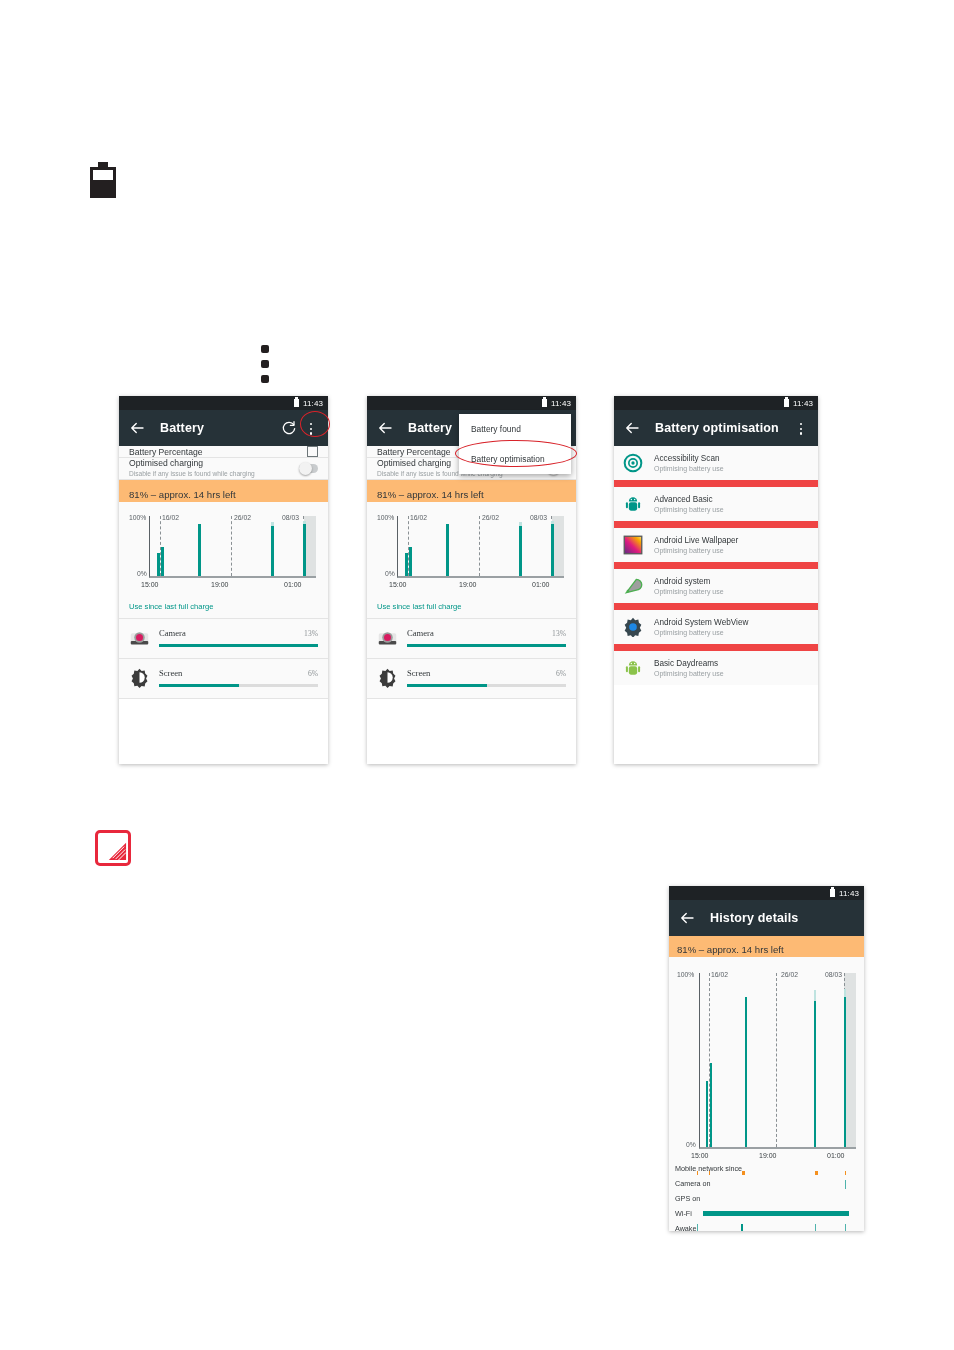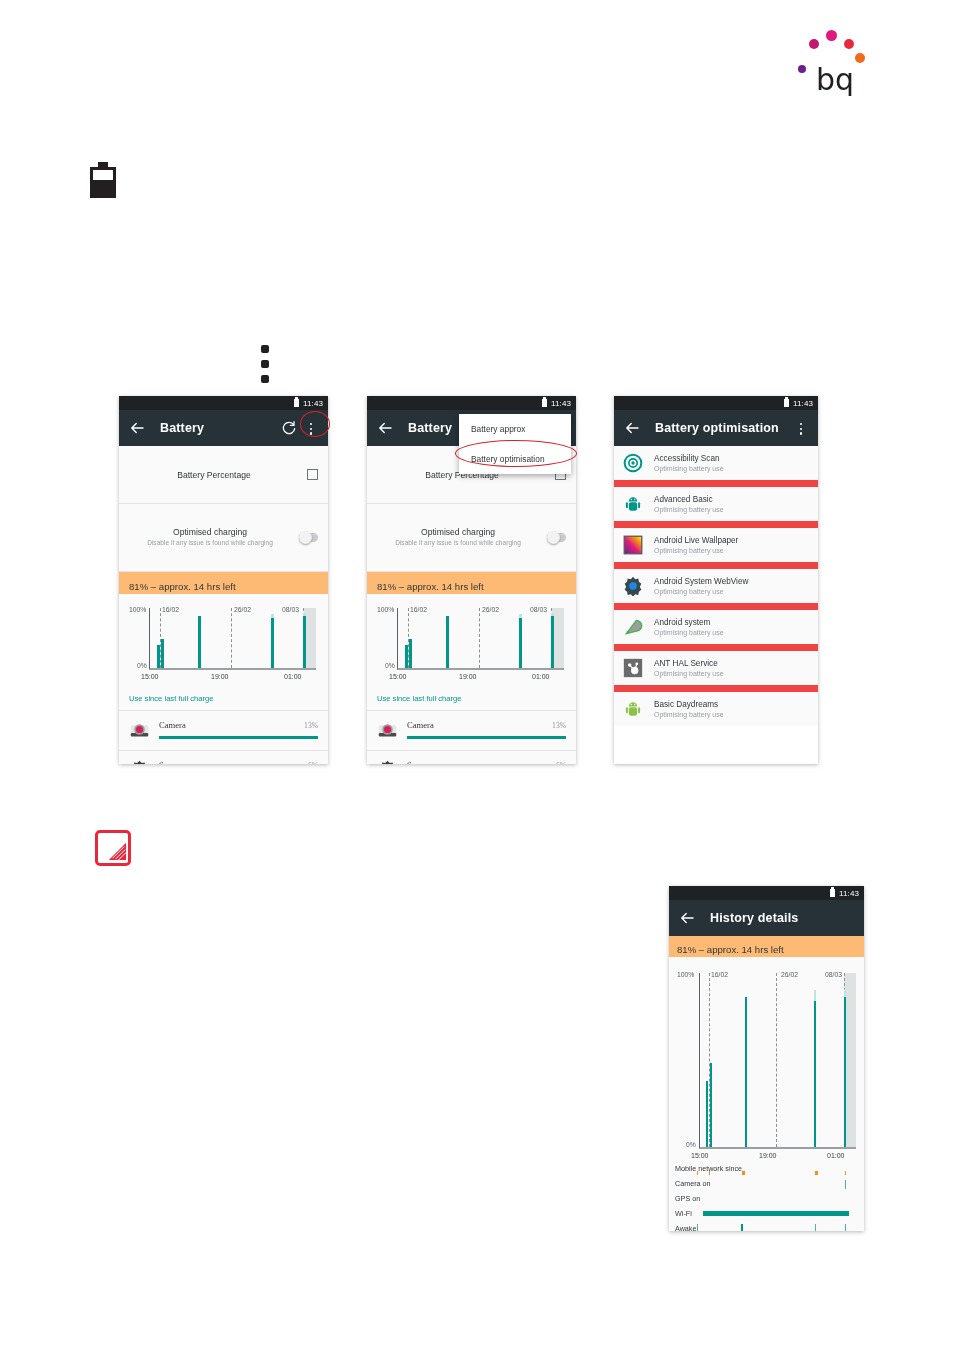--- a/index.html
+++ b/index.html
@@ -53,21 +53,21 @@
   }
   .appbar .back { width: 18px; height: 18px; position: relative; flex: 0 0 auto; }
   .appbar .title { color: #ffffff; font-size: 12.5px; font-weight: 600; margin-left: 14px; letter-spacing: .15px; }
   .appbar .spacer { flex: 1 1 auto; }
   .appbar .act { width: 16px; height: 16px; margin-left: 6px; position: relative; flex: 0 0 auto; }
   .kebab i { display:block; width:2.4px; height:2.4px; border-radius:50%; background:#fff; margin: 0 auto 2.3px; }
 
   .row-divider { height: 1px; background: #e4e4e4; }
 
   .setting-row {
-    display: flex; align-items: center; padding: 23px 10px; background: #fafafa; text-align: center;
+    display: flex; align-items: center; padding: 0 10px; background: #fafafa;
   }
   .setting-row .label-main { font-size: 8.6px; color: #32373a; }
   .setting-row .label-sub { font-size: 6.6px; color: #9aa0a3; line-height: 1.35; margin-top: 2px; }
   .setting-row .grow { flex: 1 1 auto; padding-right: 8px; }
   .checkbox { width: 11px; height: 11px; border: 1.4px solid #6d7679; flex: 0 0 auto; }
   .switch { width: 19px; height: 9px; border-radius: 5px; background: #c9ccce; position: relative; flex: 0 0 auto; }
   .switch .knob { position: absolute; left: 0; top: -2px; width: 13px; height: 13px; border-radius: 50%;
       background: #f2f2f2; box-shadow: 0 1px 2px rgba(0,0,0,.35); }
 
   .level-text { font-size: 9.6px; color: #32373a; padding: 9px 10px 2px; background: #fdba74; }
@@ -123,28 +123,20 @@
   .legend .lrow { position: relative; height: 15px; }
   .legend .lname { position: absolute; left: 6px; top: 2px; font-size: 7.2px; color: #32373a; }
   .legend .tick { position: absolute; width: 1.4px; }
   .legend .wifibar { position: absolute; height: 5px; background: #009688; }
 </style>
 </head>
 <body>
 
 <div class="page">
 
-  <div class="logo">
-    <div class="dot" style="left:36px;top:10px;width:11px;height:11px;background:#e0197f;"></div>
-    <div class="dot" style="left:19px;top:19px;width:10px;height:10px;background:#c2186f;"></div>
-    <div class="dot" style="left:54px;top:19px;width:10px;height:10px;background:#e8283c;"></div>
-    <div class="dot" style="left:65px;top:33px;width:10px;height:10px;background:#ef6c1a;"></div>
-    <div class="dot" style="left:8px;top:45px;width:8px;height:8px;background:#6c1d8e;"></div>
-    <div class="wordmark">bq</div>
-  </div>
 
   <div class="batt-icon">
     <div class="cap"></div>
     <div class="body"></div>
     <div class="fill"></div>
   </div>
 
   <div class="dots-icon">
     <i></i>
     <i></i>
@@ -380,21 +372,21 @@
         </div>
         <div class="track">
           <div class="fill" style="width:50%;"></div>
         </div>
       </div>
     </div>
     <div class="row-divider"></div>
   </div>
 
   <div class="menu" style="left:459px;top:414px;width:112px;">
-    <div class="mi">Battery approx</div>
+    <div class="mi">Battery found</div>
     <div class="mi">Battery optimisation</div>
   </div>
   <div class="ellipse-hl" style="left:455px;top:440px;width:122px;height:27px;"></div>
 
   <div class="phone" style="left:614px;top:396px;width:204px;height:368px;">
     <div class="statusbar">
       <div class="sb-batt"></div>
       <span class="sb-time">11:43</span>
     </div>
     <div class="appbar">
@@ -462,58 +454,43 @@
         </div>
         <div>
           <div class="at">Android Live Wallpaper</div>
           <div class="as">Optimising battery use</div>
         </div>
       </div>
 
       <div class="app-item">
         <div class="aic">
           <svg width="20" height="20" viewBox="0 0 24 24">
+              <path d="M4 20 L16 4 a6.5 6.5 0 0 1 0 13 z" fill="#9e9e9e" stroke="#4caf50" stroke-width="1.6"></path>
+              <circle cx="6" cy="18" r="1.6" fill="#4caf50"></circle>
+            </svg>
+        </div>
+        <div>
+          <div class="at">Android system</div>
+          <div class="as">Optimising battery use</div>
+        </div>
+      </div>
+
+      <div class="app-item">
+        <div class="aic">
+          <svg width="20" height="20" viewBox="0 0 24 24">
               <path d="M12 1 l2.6 2.8 3.8-.7 .7 3.8L22 9.4l-1.8 3.5 1.8 3.5-2.9 2.5 -.7 3.8 -3.8-.7L12 24.8l-2.6-2.8 -3.8 .7 -.7-3.8L2 16.4l1.8-3.5L2 9.4l2.9-2.5 .7-3.8 3.8 .7z" fill="#37474f"></path>
               <circle cx="12" cy="12" r="4.6" fill="#1e88e5"></circle>
             </svg>
         </div>
         <div>
           <div class="at">Android System WebView</div>
           <div class="as">Optimising battery use</div>
         </div>
       </div>
 
-      <div class="app-item">
-        <div class="aic">
-          <svg width="20" height="20" viewBox="0 0 24 24">
-              <path d="M4 20 L16 4 a6.5 6.5 0 0 1 0 13 z" fill="#9e9e9e" stroke="#4caf50" stroke-width="1.6"></path>
-              <circle cx="6" cy="18" r="1.6" fill="#4caf50"></circle>
-            </svg>
-        </div>
-        <div>
-          <div class="at">Android system</div>
-          <div class="as">Optimising battery use</div>
-        </div>
-      </div>
-
-      <div class="app-item">
-        <div class="aic">
-          <svg width="20" height="20" viewBox="0 0 24 24">
-              <rect x="1" y="1" width="22" height="22" fill="#6b6b6b"></rect>
-              <circle cx="14" cy="15" r="4.4" fill="#fff"></circle>
-              <circle cx="8" cy="8.5" r="2.1" fill="#fff"></circle>
-              <circle cx="16.5" cy="7" r="1.7" fill="#fff"></circle>
-              <path d="M8 8.5 L14 15 M16.5 7 L14 15" stroke="#fff" stroke-width="1.4"></path>
-            </svg>
-        </div>
-        <div>
-          <div class="at">ANT HAL Service</div>
-          <div class="as">Optimising battery use</div>
-        </div>
-      </div>
 
       <div class="app-item" style="border-bottom:none;">
         <div class="aic">
           <svg width="20" height="20" viewBox="0 0 24 24">
               <path d="M7 9 a5 5 0 0 1 10 0 z" fill="#8bc34a"></path>
               <rect x="7" y="10" width="10" height="10" rx="2.5" fill="#8bc34a"></rect>
               <rect x="3.5" y="10" width="2.4" height="7" rx="1.2" fill="#8bc34a"></rect>
               <rect x="18.1" y="10" width="2.4" height="7" rx="1.2" fill="#8bc34a"></rect>
               <circle cx="10" cy="6.6" r=".8" fill="#fff"></circle>
               <circle cx="14" cy="6.6" r=".8" fill="#fff"></circle>

